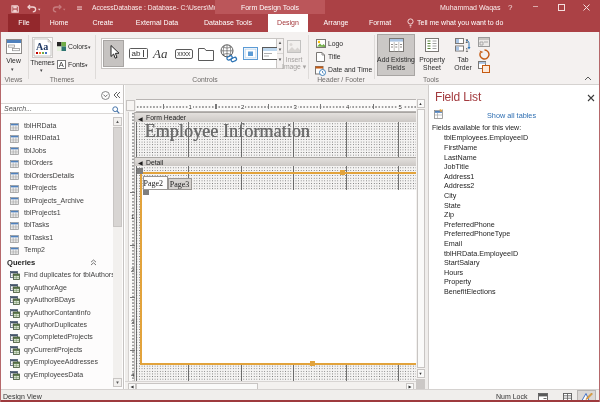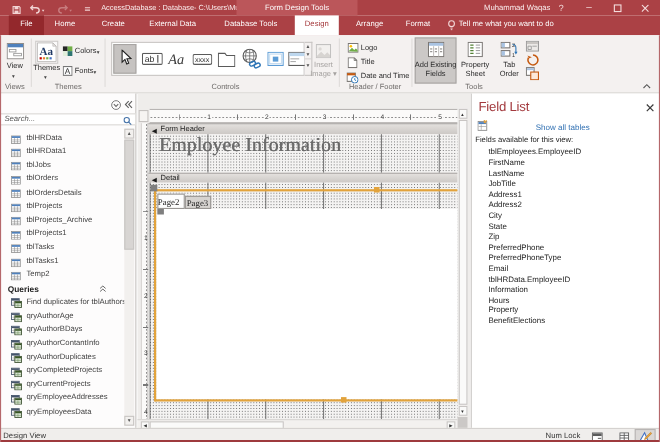--- a/index.html
+++ b/index.html
@@ -504,21 +504,21 @@
   <div class="fld" style="top:77.1px;">JobTitle</div>
   <div class="fld" style="top:86.7px;">Address1</div>
   <div class="fld" style="top:96.3px;">Address2</div>
   <div class="fld" style="top:105.9px;">City</div>
   <div class="fld" style="top:115.5px;">State</div>
   <div class="fld" style="top:125.1px;">Zip</div>
   <div class="fld" style="top:134.7px;">PreferredPhone</div>
   <div class="fld" style="top:144.3px;">PreferredPhoneType</div>
   <div class="fld" style="top:153.9px;">Email</div>
   <div class="fld" style="top:163.5px;">tblHRData.EmployeeID</div>
-  <div class="fld" style="top:173.1px;">Information</div>
+  <div class="fld" style="top:173.1px;">StartSalary</div>
   <div class="fld" style="top:182.7px;">Hours</div>
   <div class="fld" style="top:192.3px;">Property</div>
   <div class="fld" style="top:201.9px;">BenefitElections</div>
 </div>
 <div class="abs" id="statusbar">
   <div class="abs" style="left:3px;top:2.5px;">Design View</div>
   <div class="abs" style="left:496px;top:2.5px;">Num Lock</div>
   <svg class="abs" style="left:538px;top:2.5px" width="10" height="8" viewBox="0 0 10 8">
       <rect x="0.5" y="0.5" width="9" height="7" fill="#fff" stroke="#5a5a5a" stroke-width="0.9"></rect>
       <rect x="1" y="1" width="8" height="2.4" fill="#5a5a5a"></rect>

